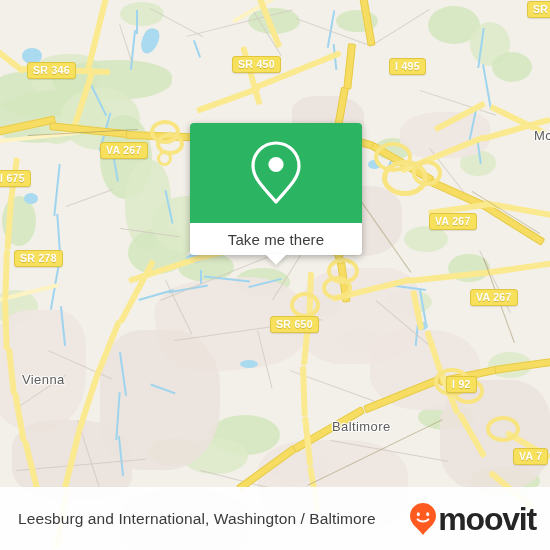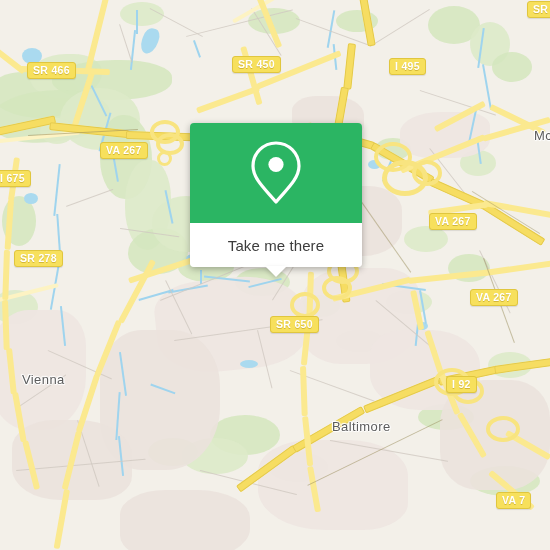--- a/index.html
+++ b/index.html
@@ -76,21 +76,21 @@
     z-index:40;
   }
   #callout-head{
     background:#2bb563;
     height:100px;
     border-radius:4px 4px 0 0;
     display:flex;align-items:center;justify-content:center;
   }
   #callout-foot{
     background:#ffffff;
-    height:44px;
+    height:32px;
     border-radius:0 0 4px 4px;
     display:flex;align-items:center;justify-content:center;
     color:#3c3c3c;
     font-size:15px;
     letter-spacing:.1px;
   }
   #callout-tail{
     position:absolute;
     left:50%;margin-left:-11px;
     bottom:-10px;
@@ -358,46 +358,58 @@
     <div class="poly" style="left:452px;top:378px;width:24px;height:18px;border:4px solid #f8e480;border-radius:50%;background:transparent;"></div>
     <div class="poly" style="left:290px;top:292px;width:22px;height:18px;border:4px solid #f8e480;border-radius:50%;background:transparent;"></div>
     <div class="poly" style="left:486px;top:416px;width:26px;height:18px;border:4px solid #f8e480;border-radius:50%;background:transparent;"></div>
 
     <div class="poly" style="left:28px;top:132px;width:110px;height:1px;background:#9a8e5c;opacity:.55;transform:rotate(-3deg);"></div>
     <div class="poly" style="left:300px;top:452px;width:150px;height:1px;background:#9a8e5c;opacity:.55;transform:rotate(-26deg);"></div>
     <div class="poly" style="left:340px;top:235px;width:90px;height:1px;background:#9a8e5c;opacity:.5;transform:rotate(55deg);"></div>
     <div class="poly" style="left:454px;top:300px;width:90px;height:1px;background:#9a8e5c;opacity:.5;transform:rotate(70deg);"></div>
     <div class="poly" style="left:466px;top:212px;width:80px;height:1px;background:#9a8e5c;opacity:.45;transform:rotate(32deg);"></div>
 
-    <div class="shield" style="left:27px;top:62px;">SR 466</div>
+    <div class="shield" style="left:27px;top:62px;">SR 346</div>
     <div class="shield" style="left:232px;top:56px;">SR 450</div>
     <div class="shield" style="left:389px;top:58px;">I 495</div>
     <div class="shield" style="left:527px;top:1px;">SR</div>
     <div class="shield" style="left:100px;top:142px;">VA 267</div>
     <div class="shield" style="left:-6px;top:170px;">I 675</div>
     <div class="shield" style="left:429px;top:213px;">VA 267</div>
     <div class="shield" style="left:14px;top:250px;">SR 278</div>
     <div class="shield" style="left:470px;top:289px;">VA 267</div>
     <div class="shield" style="left:270px;top:316px;">SR 650</div>
     <div class="shield" style="left:446px;top:376px;">I 92</div>
-    <div class="shield" style="left:496px;top:448px;margin-top:44px;">VA 7</div>
+    <div class="shield" style="left:513px;top:448px;">VA 7</div>
 
     <div class="place" style="left:22px;top:372px;">Vienna</div>
     <div class="place" style="left:332px;top:419px;">Baltimore</div>
     <div class="place" style="left:534px;top:128px;">Mc</div>
   </div>
 
   <div id="callout">
     <div id="callout-head">
       <svg class="pin-svg" width="56" height="70" viewBox="0 0 56 70" aria-hidden="true">
         <path d="M28 5 C15.3 5 5 15.3 5 28 C5 41 18 52 28 64 C38 52 51 41 51 28 C51 15.3 40.7 5 28 5 Z" fill="none" stroke="#ffffff" stroke-width="3.2" stroke-linejoin="round"></path>
         <circle cx="28" cy="26.5" r="7.6" fill="#ffffff"></circle>
       </svg>
     </div>
     <div id="callout-foot">
       <span>Take me there</span>
     </div>
     <div id="callout-tail"></div>
   </div>
 
 
+  <div id="footer">
+    <div id="footer-title">Leesburg and International, Washington / Baltimore</div>
+    <div id="brand">
+      <svg width="28" height="34" viewBox="0 0 28 34" aria-hidden="true">
+        <path d="M14 1 C6.8 1 1 6.8 1 14 C1 22 9 26 14 33 C19 26 27 22 27 14 C27 6.8 21.2 1 14 1 Z" fill="#ff5a1f"></path>
+        <ellipse cx="9.3" cy="12.2" rx="1.5" ry="2.0" fill="#ffffff"></ellipse>
+        <ellipse cx="18.7" cy="12.2" rx="1.5" ry="2.0" fill="#ffffff"></ellipse>
+        <path d="M8.6 17.2 C10.6 20.2 17.4 20.2 19.4 17.2" fill="none" stroke="#ffffff" stroke-width="1.9" stroke-linecap="round"></path>
+      </svg>
+      <span id="brand-word">moovit</span>
+    </div>
+  </div>
 
 </div>
 
 </body></html>

